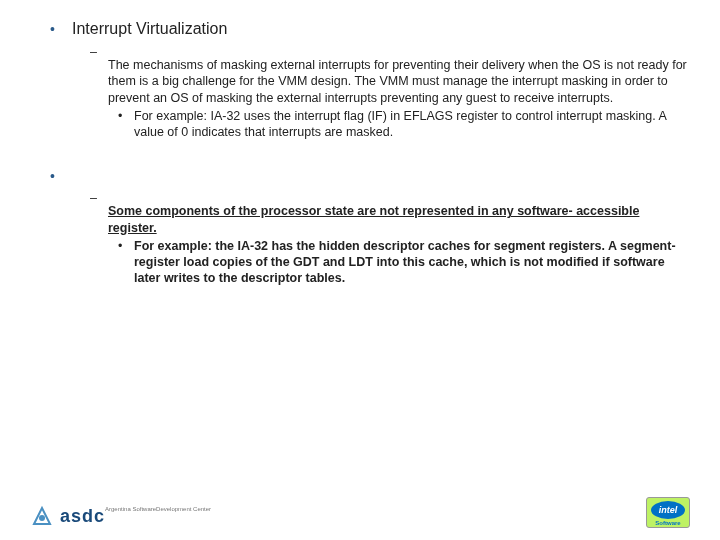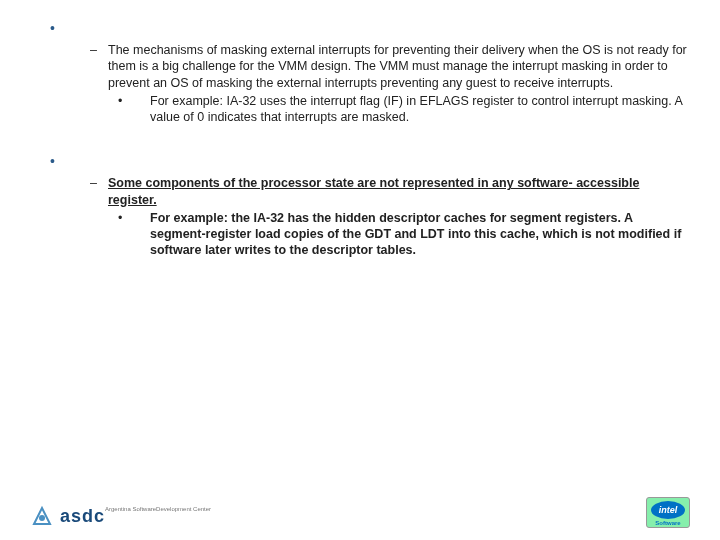--- a/index.html
+++ b/index.html
@@ -59,20 +59,21 @@
     width: 18px;
     flex-shrink: 0;
     font-size: 12.5px;
     line-height: 1.3;
   }
   .sub-text {
     font-size: 12.5px;
     color: #222;
     line-height: 1.3;
     font-weight: 400;
+    margin-top: 13px;
   }
   .sub-text.bold {
     font-weight: 700;
     text-decoration: underline;
   }
   .subsub-list {
     padding-left: 28px;
   }
   .subsub-row {
     display: flex;
@@ -82,21 +83,20 @@
     color: #222;
     width: 16px;
     flex-shrink: 0;
     font-size: 12.5px;
     line-height: 1.3;
   }
   .subsub-text {
     font-size: 12.5px;
     color: #222;
     line-height: 1.3;
-    margin-left: 16px;
   }
   .subsub-text.bold {
     font-weight: 700;
   }
   .footer {
     position: absolute;
     bottom: 12px;
     left: 30px;
     right: 30px;
     display: flex;
@@ -130,21 +130,21 @@
     position: relative;
   }
   .asdc-glyph svg { width: 100%; height: 100%; }
   .intel-badge {
     border: 1px solid #999;
     border-radius: 3px;
     padding: 3px 4px 1px 4px;
     display: flex;
     flex-direction: column;
     align-items: center;
-    background: #86efac;
+    background: #bef264;
   }
   .intel-oval {
     width: 34px;
     height: 18px;
     border-radius: 50%;
     background: #0071c5;
     display: flex;
     align-items: center;
     justify-content: center;
     color: #fff;
@@ -162,20 +162,21 @@
 </head>
 <body>
 
 <div class="slide">
 
   <div class="content">
 
     <div class="top-item">
       <div class="bullet-row">
         <span class="bullet-dot">•</span>
+        <span class="top-heading">Interrupt Virtualization</span>
       </div>
       <div class="sub-list">
         <div class="sub-row">
           <span class="dash">–</span>
           <span class="sub-text">The mechanisms of masking external interrupts for preventing their delivery when the OS is not ready for them is a big challenge for the VMM design. The VMM must manage the interrupt masking in order to prevent an OS of masking the external interrupts preventing any guest to receive interrupts.</span>
         </div>
         <div class="subsub-list">
           <div class="subsub-row">
             <span class="subsub-dot">•</span>
             <span class="subsub-text">For example: IA-32 uses the interrupt flag (IF) in EFLAGS register to control interrupt masking. A value of 0 indicates that interrupts are masked.</span>

